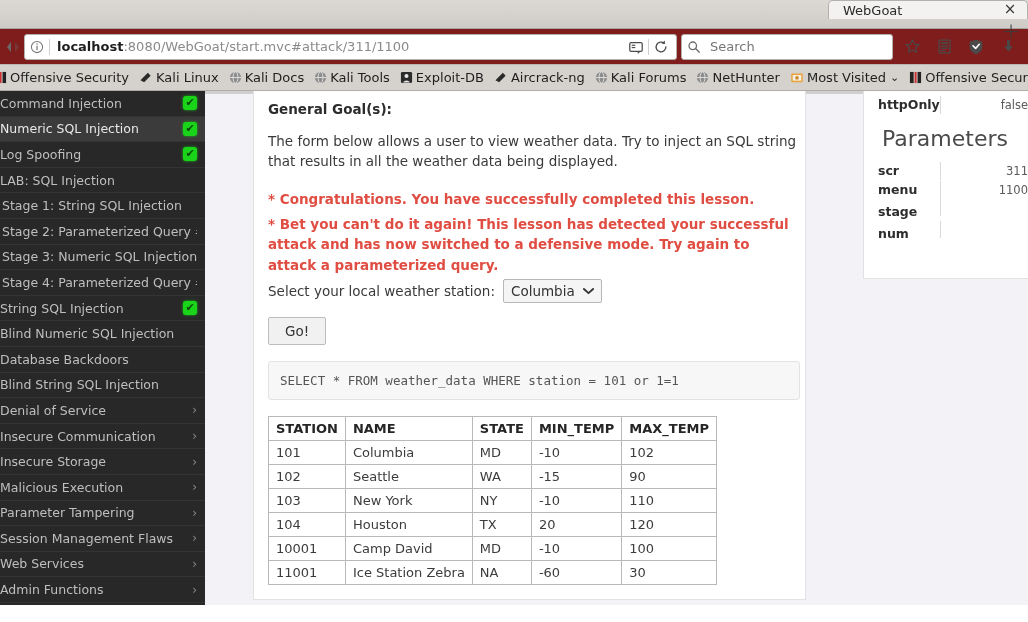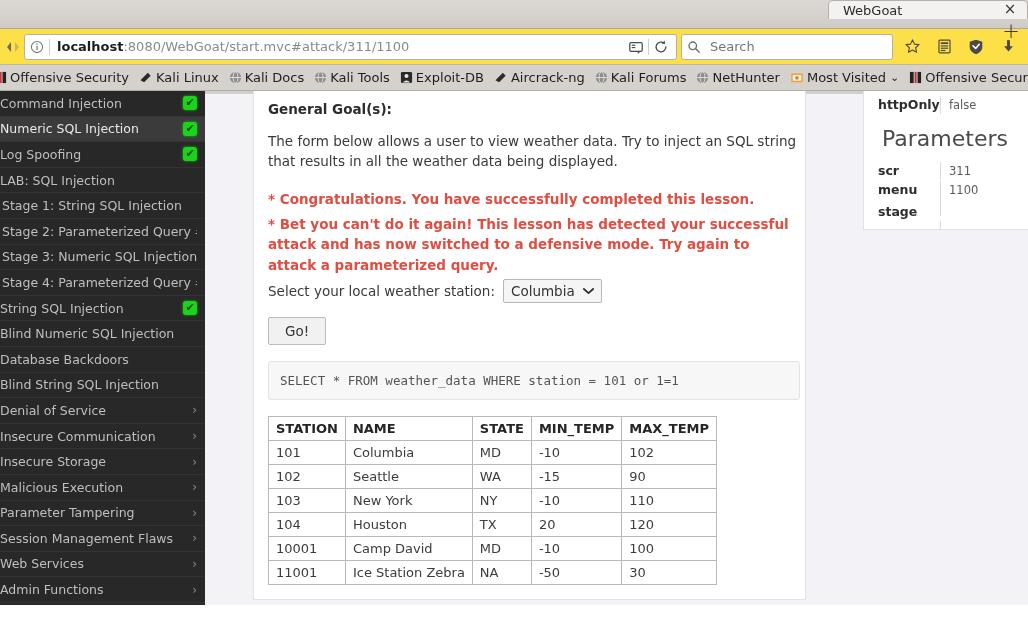--- a/index.html
+++ b/index.html
@@ -59,21 +59,21 @@
     display: flex; align-items: center; justify-content: center;
     font-size: 21px; color: #3a3a3a;
     cursor: pointer;
     margin-left: 4px;
     font-weight: 300;
   }
 
   
   .navbar {
     height: 36px;
-    background: #fde047;
+    background: #7f1d1d;
     display: flex;
     align-items: center;
     padding: 0 4px;
     border-bottom: 1px solid #bab7b2;
   }
   .navbtn {
     width: 18px; height: 26px;
     display: flex; align-items: center; justify-content: center;
     color: #5d5d5d;
     flex: none;
@@ -307,21 +307,21 @@
   .rightpanel {
     position: absolute;
     right: 0px;
     top: 0px;
     width: 165px;
     background: #ffffff;
     border: 1px solid #e2e2e2;
     border-top: none;
     border-right: none;
     padding: 4px 0 16px 14px;
-    height: 139px;
+    height: 188px;
     overflow: hidden;
   }
   .kv {
     display: flex;
     align-items: baseline;
     font-size: 12.5px;
   }
   .kv .k {
     width: 62px;
     font-weight: 700;
@@ -329,20 +329,21 @@
     flex: none;
     padding: 2px 0;
   }
   .kv .v {
     color: #5b5b5b;
     font-size: 11.5px;
     border-left: 1px solid #dadada;
     padding: 2px 0 2px 8px;
     flex: 1;
     min-height: 17px;
+    text-align: right;
   }
   .panel-title {
     font-size: 22px;
     color: #4a4a4a;
     margin: 12px 0 10px 4px;
     font-weight: 400;
   }
 
   
   .topstrip {
@@ -690,21 +691,21 @@
               <td class="c-station">10001</td>
               <td class="c-name">Camp David</td>
               <td class="c-state">MD</td>
               <td class="c-min">-10</td>
               <td class="c-max">100</td>
             </tr>
             <tr>
               <td class="c-station">11001</td>
               <td class="c-name">Ice Station Zebra</td>
               <td class="c-state">NA</td>
-              <td class="c-min">-50</td>
+              <td class="c-min">-60</td>
               <td class="c-max">30</td>
             </tr>
           </tbody>
       </table>
     </div>
 
     <div class="rightpanel">
       <div class="kv">
         <span class="k">httpOnly</span>
         <span class="v">false</span>

